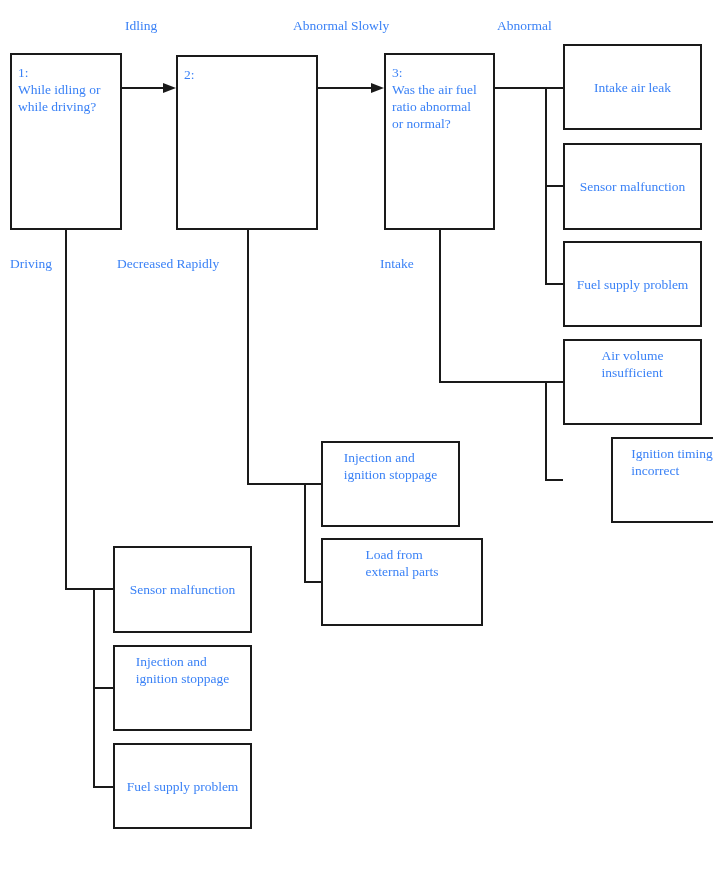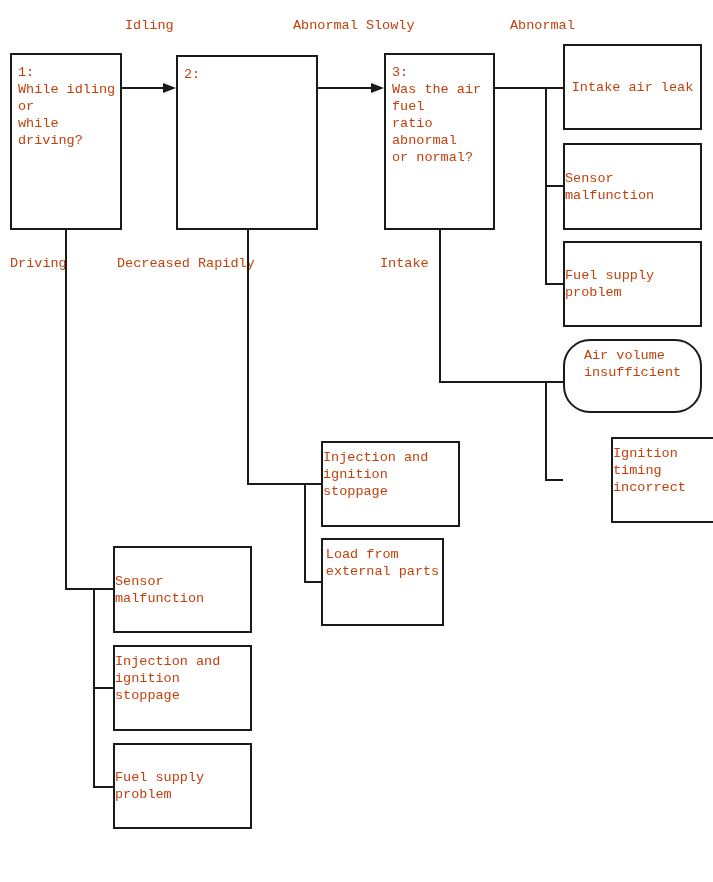--- a/index.html
+++ b/index.html
@@ -1,22 +1,22 @@
 <!DOCTYPE html>
 <html><head>
 <meta charset="utf-8">
 <style>
   html, body { margin: 0; padding: 0; background: #ffffff; }
   .canvas {
     position: relative;
     width: 713px;
     height: 882px;
     background: #ffffff;
-    font-family: Liberation Mono, monospace;
-    color: #c2410c;
+    font-family: Liberation Serif, serif;
+    color: #3b82f6;
     font-size: 13.5px;
     line-height: 17px;
     overflow: hidden;
   }
   .box {
     position: absolute;
     box-sizing: border-box;
     border: 2px solid #1a1a1a;
     background: #ffffff;
   }
@@ -42,36 +42,36 @@
 
   
   #q1 { left: 10px;  top: 53px; width: 112px; height: 177px; }
   #q2 { left: 176px; top: 55px; width: 142px; height: 175px; }
   #q3 { left: 384px; top: 53px; width: 111px; height: 177px; }
 
   
   #o-intake   { left: 563px; top: 44px;  width: 139px; height: 86px; justify-content: center; }
   #o-sensor-a { left: 563px; top: 143px; width: 139px; height: 87px; }
   #o-fuel-a   { left: 563px; top: 241px; width: 139px; height: 86px; }
-  #o-air      { left: 563px; top: 339px; width: 139px; height: 74px; border-radius: 27px; }
+  #o-air      { left: 563px; top: 339px; width: 139px; height: 86px; }
   #o-ignition { left: 563px; top: 437px; width: 122px; height: 86px; margin-left: 48px; }
 
   
   #o-injection-r { left: 321px; top: 441px; width: 139px; height: 86px; }
-  #o-load        { left: 321px; top: 538px; width: 123px; height: 88px; }
+  #o-load        { left: 321px; top: 538px; width: 162px; height: 88px; }
 
   
   #o-sensor-d    { left: 113px; top: 546px; width: 139px; height: 87px; }
   #o-injection-d { left: 113px; top: 645px; width: 139px; height: 86px; }
   #o-fuel-d      { left: 113px; top: 743px; width: 139px; height: 86px; }
 
   
   #lbl-idling      { left: 125px; top: 17px; }
   #lbl-dec-slowly  { left: 293px; top: 17px; }
-  #lbl-abnormal    { left: 510px; top: 17px; }
+  #lbl-abnormal    { left: 497px; top: 17px; }
   #lbl-driving     { left: 10px;  top: 255px; text-align: center; }
   #lbl-dec-rapidly { left: 117px; top: 255px; }
   #lbl-normal      { left: 380px; top: 255px; }
 
   
   #ln-q1-q2      { left: 122px; top: 87px;  width: 43px; }
   #ah-q2         { left: 163px; top: 83px; }
   #ln-q2-q3      { left: 318px; top: 87px;  width: 54px; }
   #ah-q3         { left: 371px; top: 83px; }
 

